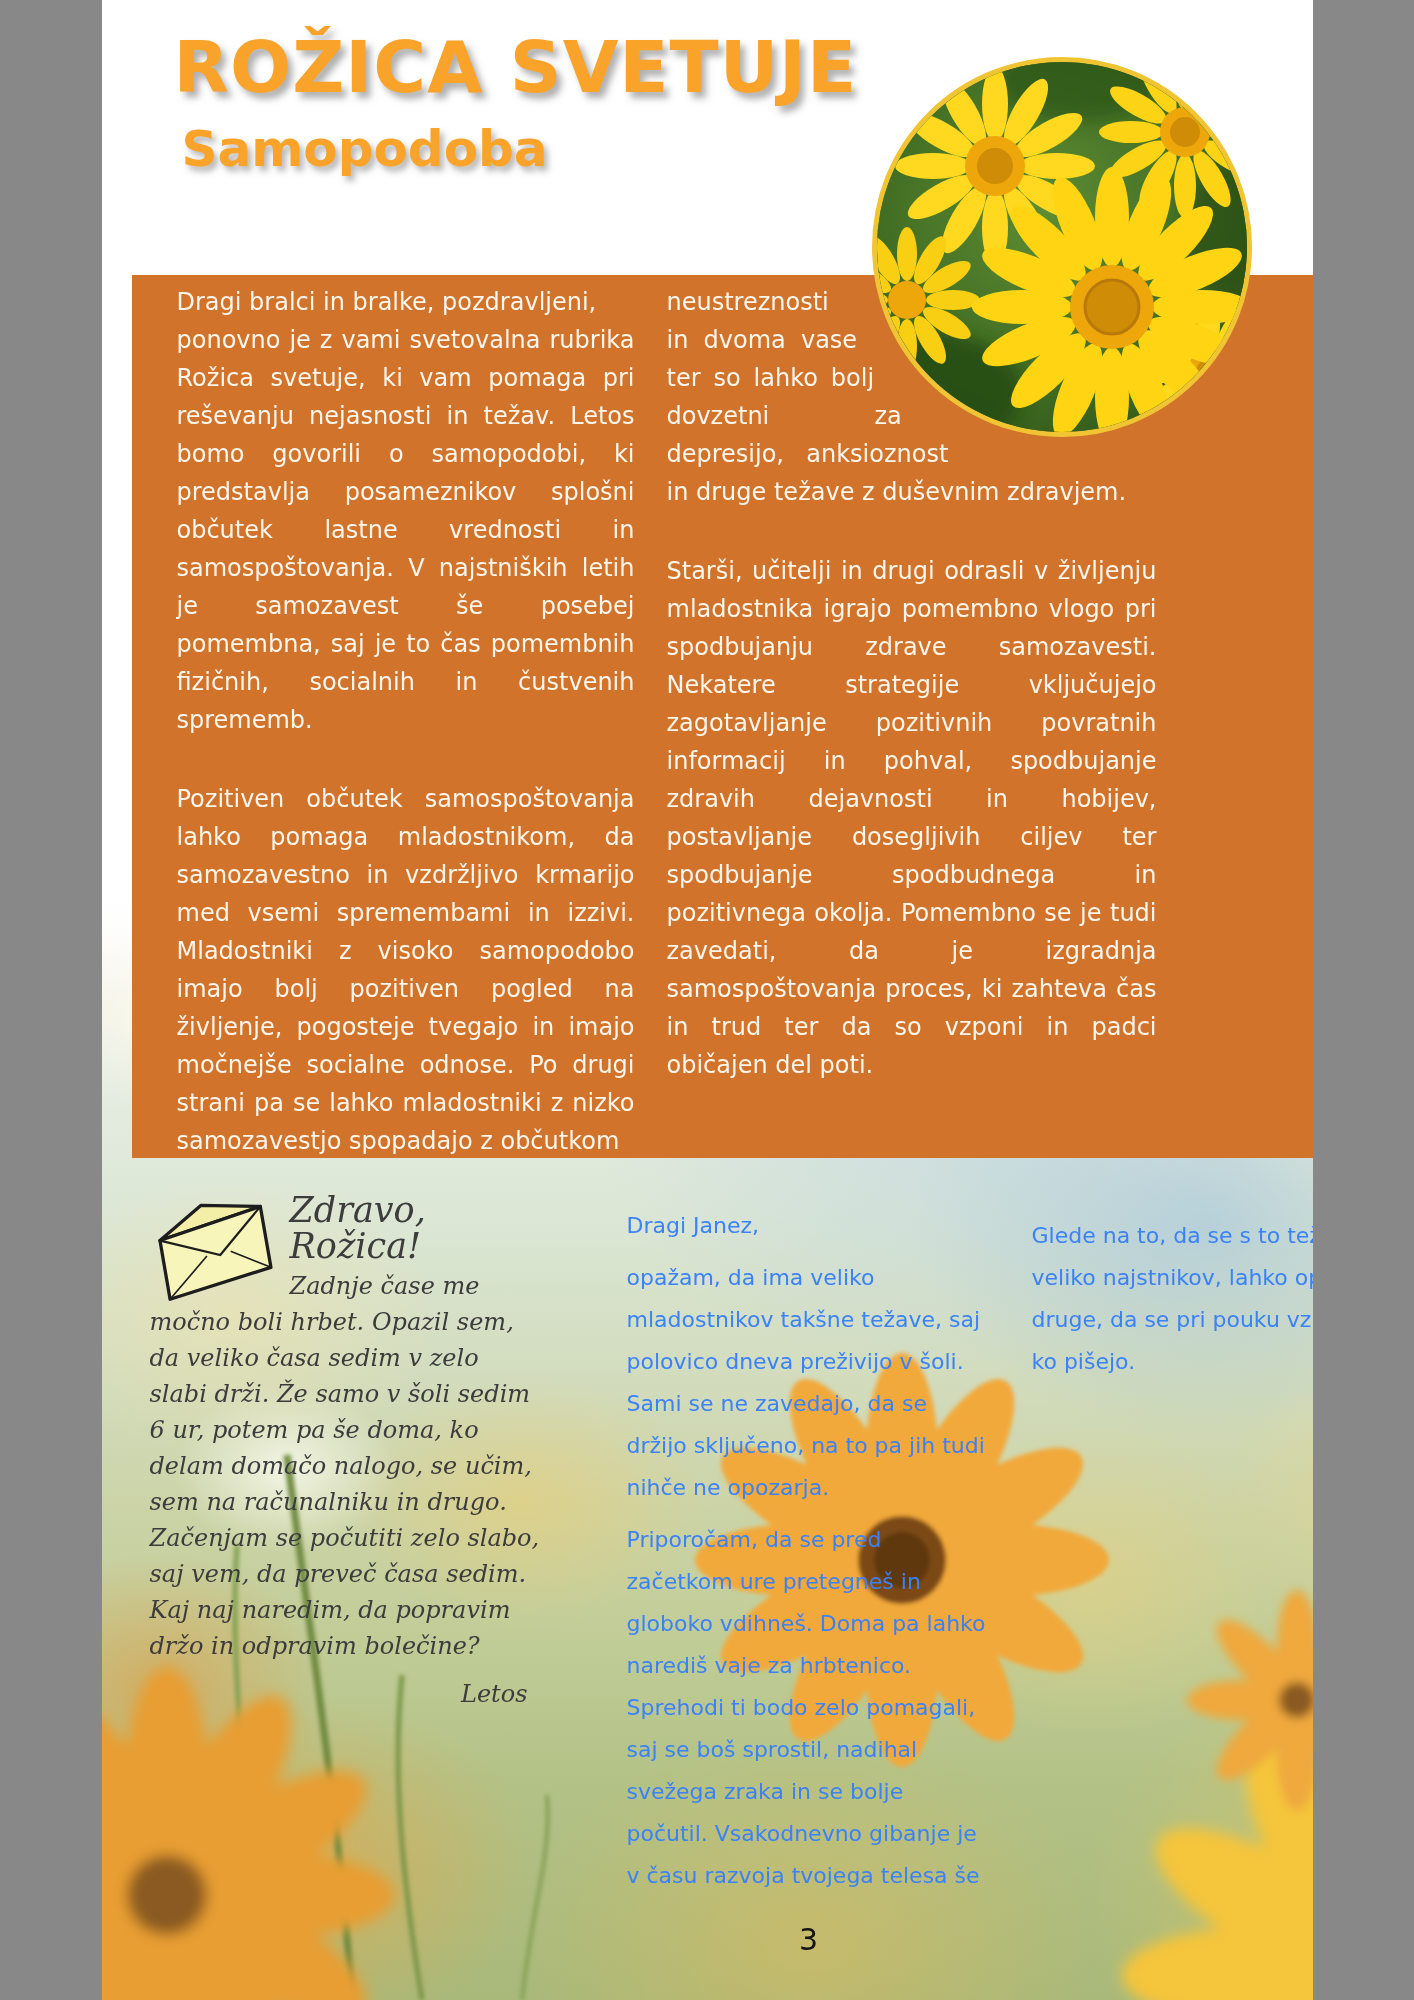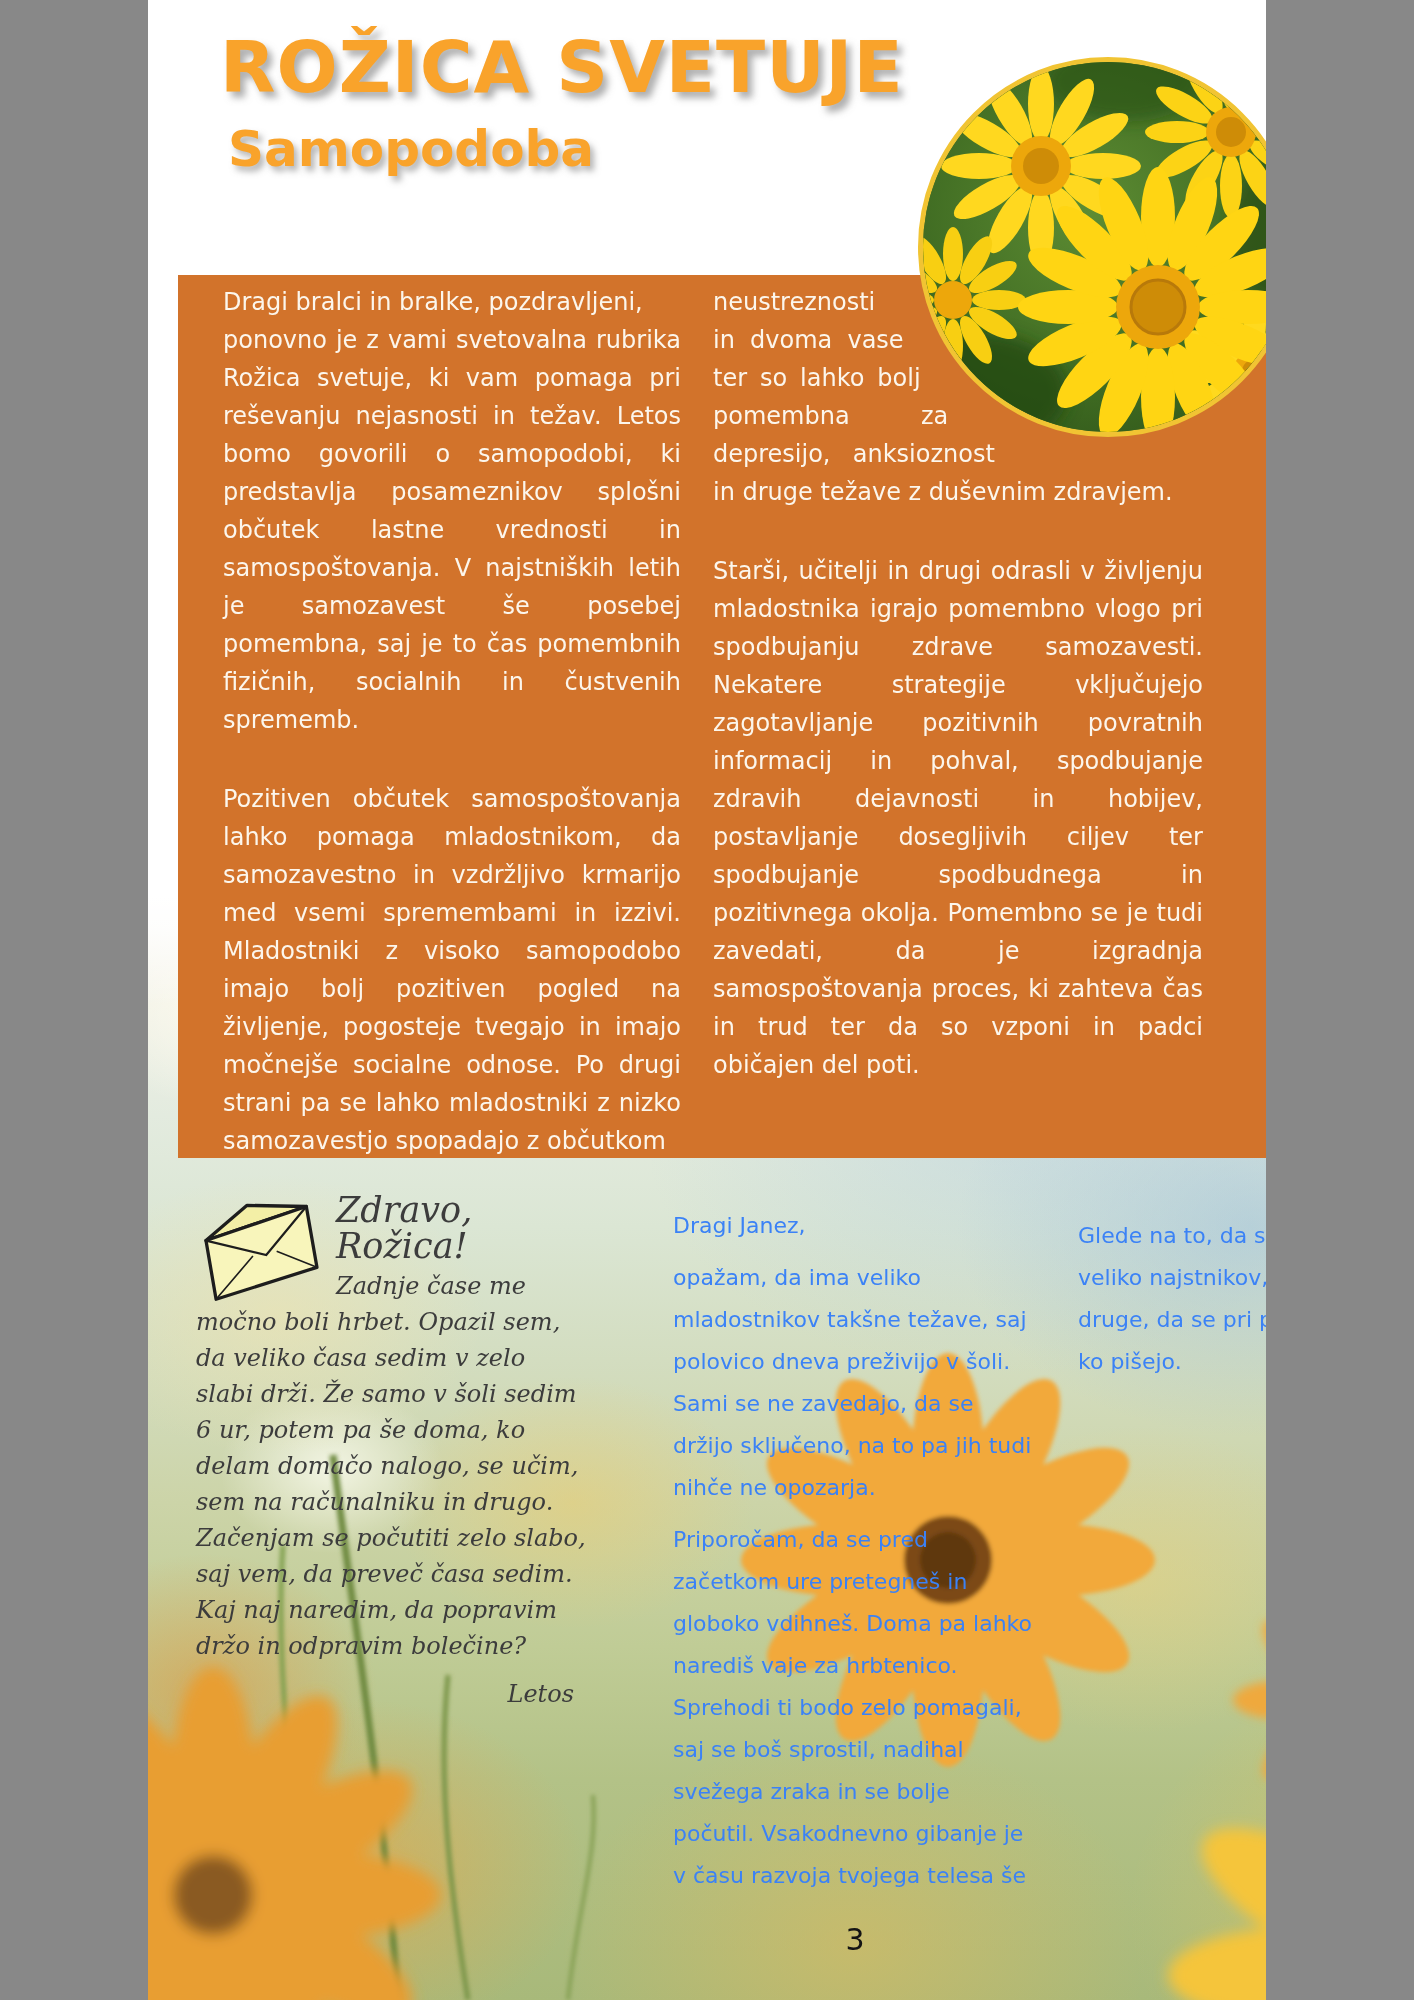--- a/index.html
+++ b/index.html
@@ -1,16 +1,16 @@
 <!DOCTYPE html>
 <html><head>
 <meta charset="utf-8">
 <style>
   html,body{margin:0;padding:0;background:#888;}
-  .page{position:relative;width:1118px;height:2000px;background:#ffffff;overflow:hidden;
+  .page{position:relative;width:1211px;height:2000px;background:#ffffff;overflow:hidden;
         font-family:"DejaVu Sans", sans-serif;margin:0 auto;}
 
   
   .title{position:absolute;left:72px;top:28px;z-index:4;
          font:bold 72px/1.1 "DejaVu Sans", sans-serif;color:#F9A32B;letter-spacing:1px;
          text-shadow:5px 6px 7px rgba(110,110,110,.55);white-space:nowrap;}
   .subtitle{position:absolute;left:80px;top:122px;z-index:4;
          font:bold 50px/1.1 "DejaVu Sans", sans-serif;color:#F9A32B;
          text-shadow:4px 5px 6px rgba(110,110,110,.5);white-space:nowrap;}
 
@@ -168,21 +168,21 @@
   </div>
 
   <div class="orange-box">
     <div class="box-col col1">
       <p>Dragi bralci in bralke, pozdravljeni,</p>
       <p>ponovno je z vami svetovalna rubrika Rožica svetuje, ki vam pomaga pri reševanju nejasnosti in težav. Letos bomo govorili o samopodobi, ki predstavlja posameznikov splošni občutek lastne vrednosti in samospoštovanja. V najstniških letih je samozavest še posebej pomembna, saj je to čas pomembnih fizičnih, socialnih in čustvenih sprememb.</p>
       <p class="gap">Pozitiven občutek samospoštovanja lahko pomaga mladostnikom, da samozavestno in vzdržljivo krmarijo med vsemi spremembami in izzivi. Mladostniki z visoko samopodobo imajo bolj pozitiven pogled na življenje, pogosteje tvegajo in imajo močnejše socialne odnose. Po drugi strani pa se lahko mladostniki z nizko samozavestjo spopadajo z občutkom</p>
     </div>
     <div class="box-col col2">
       <div class="circle-spacer"></div>
-      <p>neustreznosti in dvoma vase ter so lahko bolj pomembna za depresijo, anksioznost in druge težave z duševnim zdravjem.</p>
+      <p>neustreznosti in dvoma vase ter so lahko bolj dovzetni za depresijo, anksioznost in druge težave z duševnim zdravjem.</p>
       <p class="gap">Starši, učitelji in drugi odrasli v življenju mladostnika igrajo pomembno vlogo pri spodbujanju zdrave samozavesti. Nekatere strategije vključujejo zagotavljanje pozitivnih povratnih informacij in pohval, spodbujanje zdravih dejavnosti in hobijev, postavljanje dosegljivih ciljev ter spodbujanje spodbudnega in pozitivnega okolja. Pomembno se je tudi zavedati, da je izgradnja samospoštovanja proces, ki zahteva čas in trud ter da so vzponi in padci običajen del poti.</p>
     </div>
   </div>
 
   <div class="photo-circle">
     <svg width="370" height="370" viewBox="0 0 370 370">
       <defs>
         <radialGradient id="gbg" cx="45%" cy="40%" r="80%">
           <stop offset="0" stop-color="#5D8C33"></stop>
             <stop offset="0.6" stop-color="#3F6B22"></stop>

